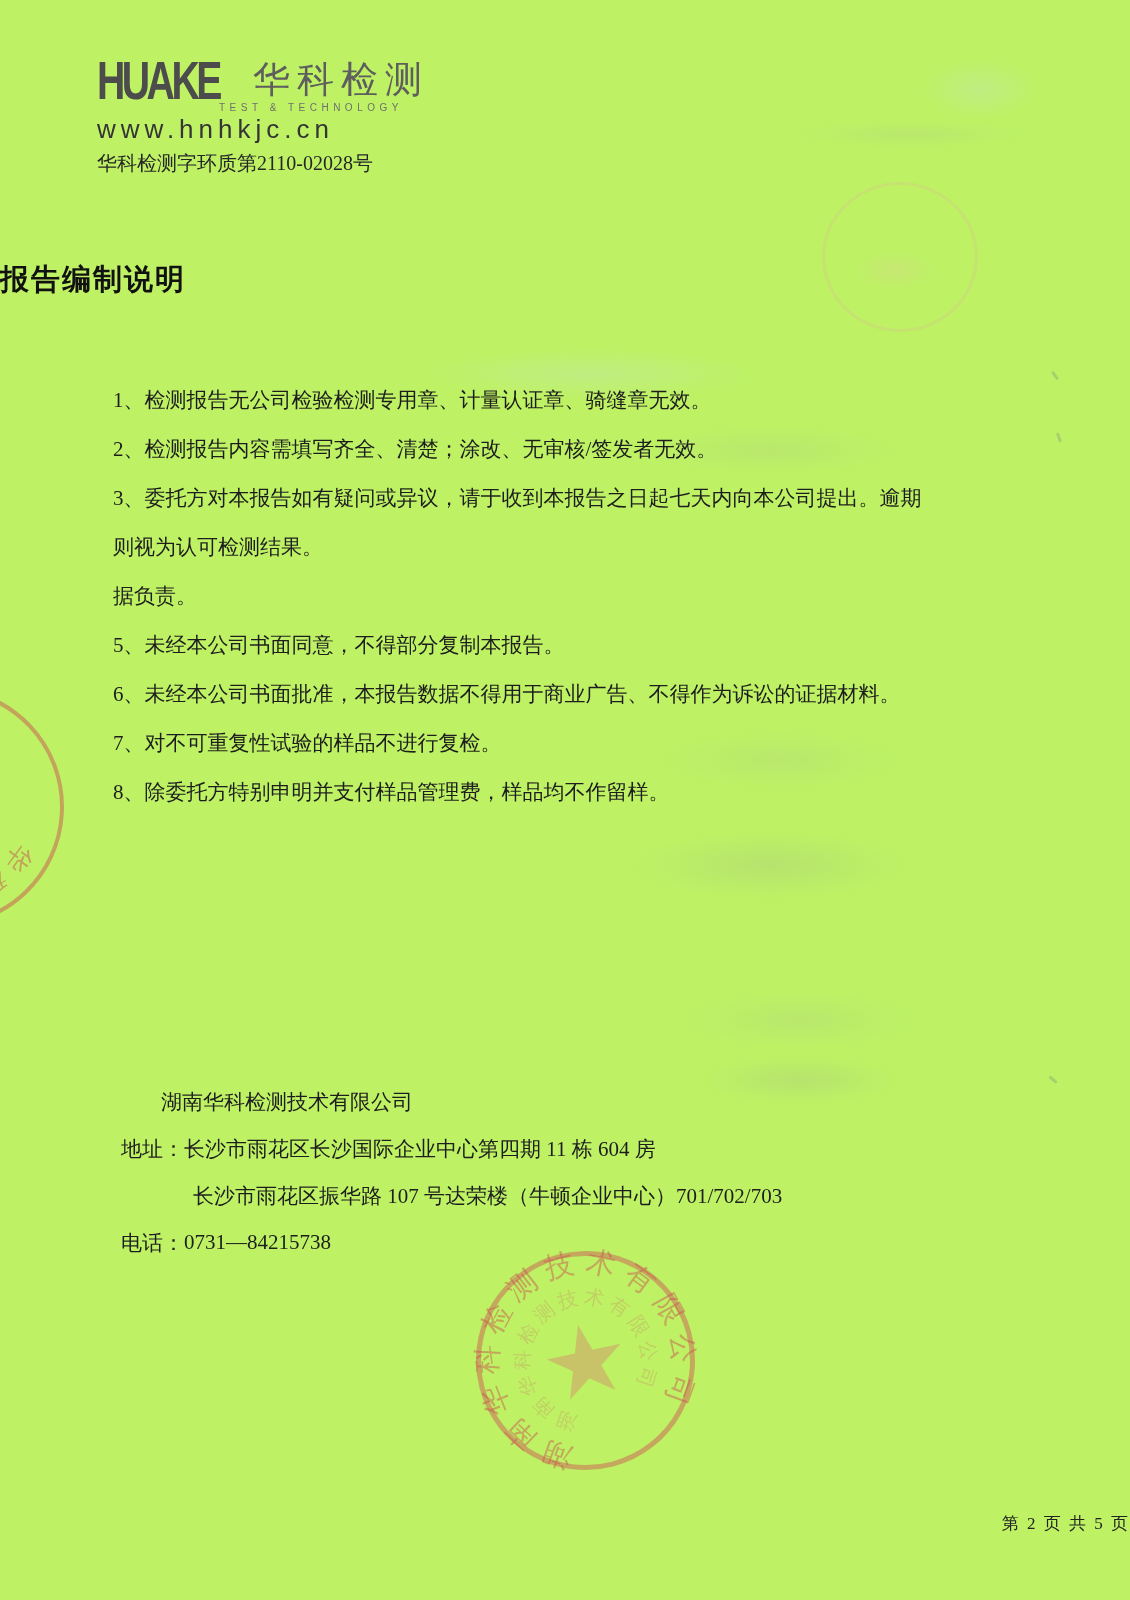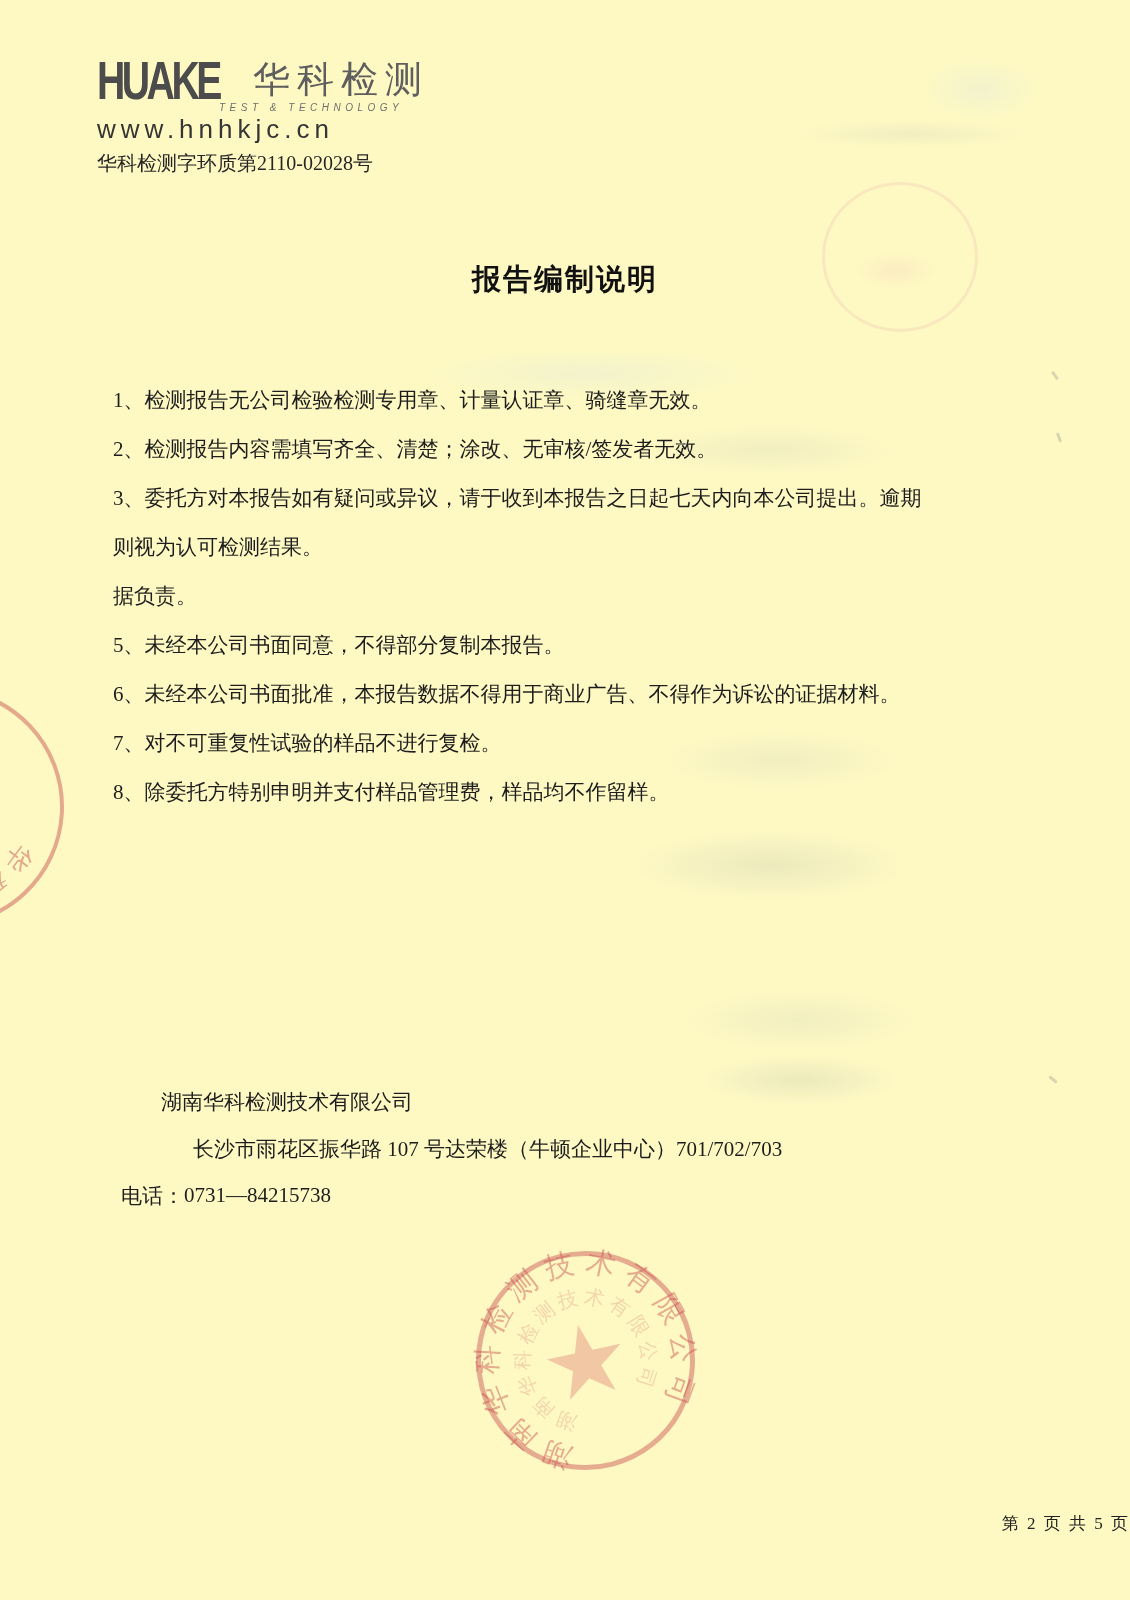--- a/index.html
+++ b/index.html
@@ -1,20 +1,20 @@
 <!DOCTYPE html>
 <html><head>
 <meta charset="utf-8">
 <style>
   * { margin:0; padding:0; box-sizing:border-box; }
   html,body { background:#ffffff; }
   .page {
     position:relative;
     width:1130px; height:1600px;
-    background:#fef9c3;
+    background:#bef264;
     overflow:hidden;
     font-family:"Liberation Serif","DejaVu Serif",serif;
     color:#1d1d1d;
   }
 
   
   .logo-block { position:absolute; left:97px; top:58px; width:420px; height:120px; }
   .logo-en {
     position:absolute; left:0; top:-4px;
     font-family:"Liberation Sans","DejaVu Sans",sans-serif;
@@ -23,36 +23,36 @@
     transform:scaleX(0.70) scaleY(0.95); transform-origin:left top;
   }
   .logo-cn {
     position:absolute; left:116px; top:2px;
     font-family:Liberation Sans, sans-serif;
     font-size:37px; line-height:40px; letter-spacing:7px; color:#5e5e5e;margin-left:40px;
   }
   .logo-tagline {
     position:absolute; left:122px; top:44px;
     font-family:"Liberation Sans","DejaVu Sans",sans-serif;
-    font-size:10px; letter-spacing:4.5px; color:#6f6f6f;font-style:italic;
+    font-size:10px; letter-spacing:4.5px; color:#6f6f6f;
   }
   .logo-website {
     position:absolute; left:0; top:56px;
     font-family:"Liberation Sans","DejaVu Sans",sans-serif;
     font-weight:normal; font-size:26px; letter-spacing:5px; color:#353535;
   }
   .cert-no {
     position:absolute; left:0; top:92px;
     font-size:20px; color:#262626; white-space:nowrap;
   }
 
   
   .doc-title {
     position:absolute; top:260px; left:0; width:100%;
-    text-align:center; font-size:29px; font-weight:bold;
+    text-align:left; font-size:29px; font-weight:bold;
     letter-spacing:2px; color:#111;
   }
 
   
   .notes { position:absolute; left:113px; top:375px; width:930px; font-size:21px; }
   .note-line { height:49px; display:flex; align-items:center; white-space:nowrap; }
 
   
   .company { position:absolute; left:121px; top:1078px; font-size:21px; }
   .company-line { height:47px; display:flex; align-items:center; white-space:nowrap; }
@@ -121,20 +121,24 @@
     <div class="note-line">则视为认可检测结果。</div>
     <div class="note-line">据负责。</div>
     <div class="note-line">5、未经本公司书面同意，不得部分复制本报告。</div>
     <div class="note-line">6、未经本公司书面批准，本报告数据不得用于商业广告、不得作为诉讼的证据材料。</div>
     <div class="note-line">7、对不可重复性试验的样品不进行复检。</div>
     <div class="note-line">8、除委托方特别申明并支付样品管理费，样品均不作留样。</div>
   </div>
 
   <div class="company">
     <div class="company-line company-name">湖南华科检测技术有限公司</div>
+    <div class="company-line">
+      <span>地址：</span>
+        <span>长沙市雨花区长沙国际企业中心第四期 11 栋 604 房</span>
+    </div>
     <div class="company-line addr2">长沙市雨花区振华路 107 号达荣楼（牛顿企业中心）701/702/703</div>
     <div class="company-line">
       <span>电话：</span>
         <span>0731—84215738</span>
     </div>
   </div>
 
   <svg class="stamp-bottom" viewBox="0 0 245 245">
     <g transform="rotate(187 122.5 122.5)">
       <circle cx="122.5" cy="122.5" r="107" fill="none" stroke="rgba(205,88,88,0.48)" stroke-width="5"></circle>

